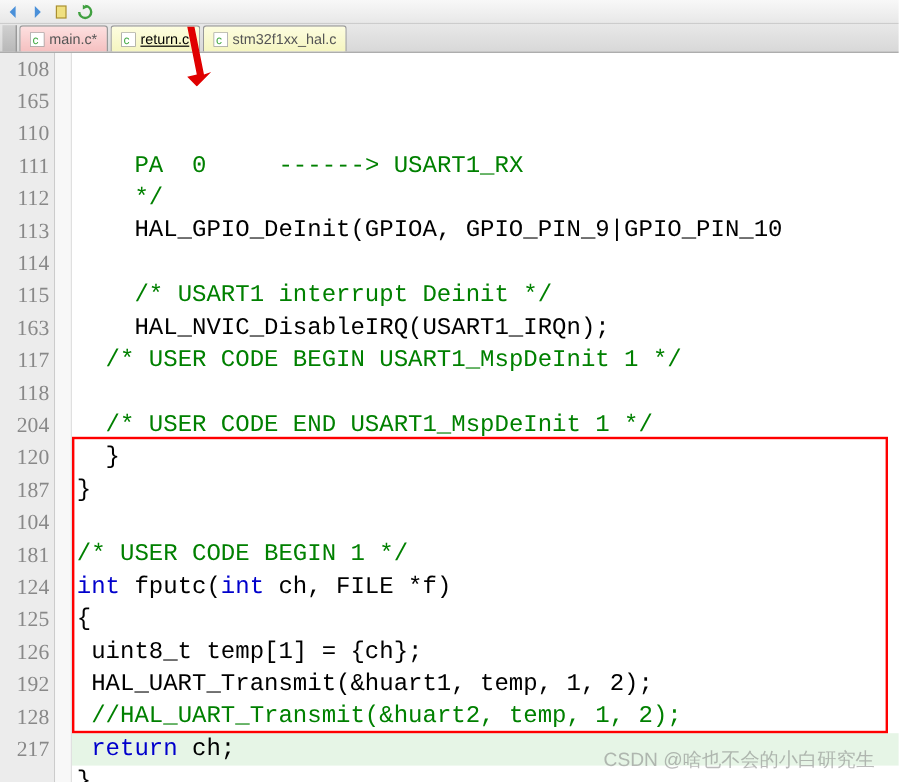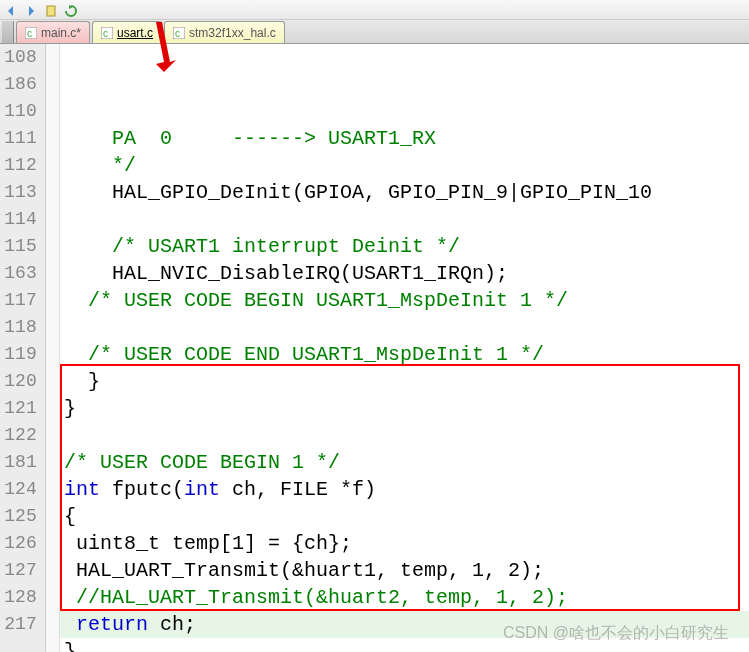--- a/index.html
+++ b/index.html
@@ -78,26 +78,26 @@
       z-index: 50;
     }
     .editor {
       display: flex;
       height: calc(100% - 44px);
     }
     .gutter {
       width: 46px;
       background: #ececec;
       border-right: 1px solid #ccc;
-      text-align: center;
+      text-align: right;
       padding-right: 4px;
       color: #888;
       font-size: 18px;
       line-height: 27px;
-      font-family: Liberation Mono, monospace;
+      font-family: Liberation Serif, serif;
       user-select: none;
     }
     .gutter-line { height: 27px; }
     .fold-margin {
       width: 14px;
       background: #f8f8f8;
       border-right: 1px solid #e0e0e0;
     }
     .code {
       flex: 1;
@@ -169,21 +169,21 @@
     </span>
     <span class="tab-label">main.c*</span>
   </div>
   <div class="tab active">
     <span class="tab-icon">
       <svg viewBox="0 0 12 12">
           <rect width="12" height="12" fill="#fff" stroke="#888"></rect>
           <text x="2" y="10" font-size="10" fill="#44aa44">c</text>
         </svg>
     </span>
-    <span class="tab-label">usart.c</span>
+    <span class="tab-label">return.c</span>
   </div>
   <div class="tab inactive-hal">
     <span class="tab-icon">
       <svg viewBox="0 0 12 12">
           <rect width="12" height="12" fill="#fff" stroke="#888"></rect>
           <text x="2" y="10" font-size="10" fill="#44aa44">c</text>
         </svg>
     </span>
     <span class="tab-label">stm32f1xx_hal.c</span>
   </div>
@@ -191,39 +191,39 @@
 
 <div class="arrow-annotation">
   <svg width="30" height="50">
       <polygon points="8,0 14,0 22,40 28,38 16,50 8,42 16,40" fill="#e00000"></polygon>
     </svg>
 </div>
 
 <div class="editor">
   <div class="gutter" id="gutter">
       <div class="gutter-line">108</div>
-      <div class="gutter-line">186</div>
+      <div class="gutter-line">165</div>
       <div class="gutter-line">110</div>
       <div class="gutter-line">111</div>
       <div class="gutter-line">112</div>
       <div class="gutter-line">113</div>
       <div class="gutter-line">114</div>
       <div class="gutter-line">115</div>
       <div class="gutter-line">163</div>
       <div class="gutter-line">117</div>
       <div class="gutter-line">118</div>
-      <div class="gutter-line">119</div>
+      <div class="gutter-line">204</div>
       <div class="gutter-line">120</div>
-      <div class="gutter-line">121</div>
-      <div class="gutter-line">122</div>
+      <div class="gutter-line">187</div>
+      <div class="gutter-line">104</div>
       <div class="gutter-line">181</div>
       <div class="gutter-line">124</div>
       <div class="gutter-line">125</div>
       <div class="gutter-line">126</div>
-      <div class="gutter-line">127</div>
+      <div class="gutter-line">192</div>
       <div class="gutter-line">128</div>
       <div class="gutter-line">217</div>
     </div>
   <div class="fold-margin"></div>
   <div class="code" id="code">
     
   <div class="code-line">    <span class="comment">PA</span>  <span class="comment">0     ------&gt; USART1_RX</span></div><div class="code-line">    <span class="comment">*/</span></div><div class="code-line">    HAL_GPIO_DeInit(GPIOA, GPIO_PIN_9|GPIO_PIN_10</div><div class="code-line"></div><div class="code-line">    <span class="comment">/* USART1 interrupt Deinit */</span></div><div class="code-line">    HAL_NVIC_DisableIRQ(USART1_IRQn);</div><div class="code-line">  <span class="comment">/* USER CODE BEGIN USART1_MspDeInit 1 */</span></div><div class="code-line"></div><div class="code-line">  <span class="comment">/* USER CODE END USART1_MspDeInit 1 */</span></div><div class="code-line">  }</div><div class="code-line">}</div><div class="code-line"></div><div class="code-line"><span class="comment">/* USER CODE BEGIN 1 */</span></div><div class="code-line"><span class="kw">int</span> fputc(<span class="kw">int</span> ch, FILE *f)</div><div class="code-line">{</div><div class="code-line"> uint8_t temp[1] = {ch};</div><div class="code-line"> HAL_UART_Transmit(&amp;huart1, temp, 1, 2);</div><div class="code-line"> <span class="comment">//HAL_UART_Transmit(&amp;huart2, temp, 1, 2);</span></div><div class="code-line highlight-green"> <span class="kw">return</span> ch;</div><div class="code-line">}</div><div class="red-box" id="redbox" style="top: 320px; left: 0px; width: 680px; height: 247px;"></div></div>
 </div>
 
 <div class="watermark">CSDN @啥也不会的小白研究生</div>

